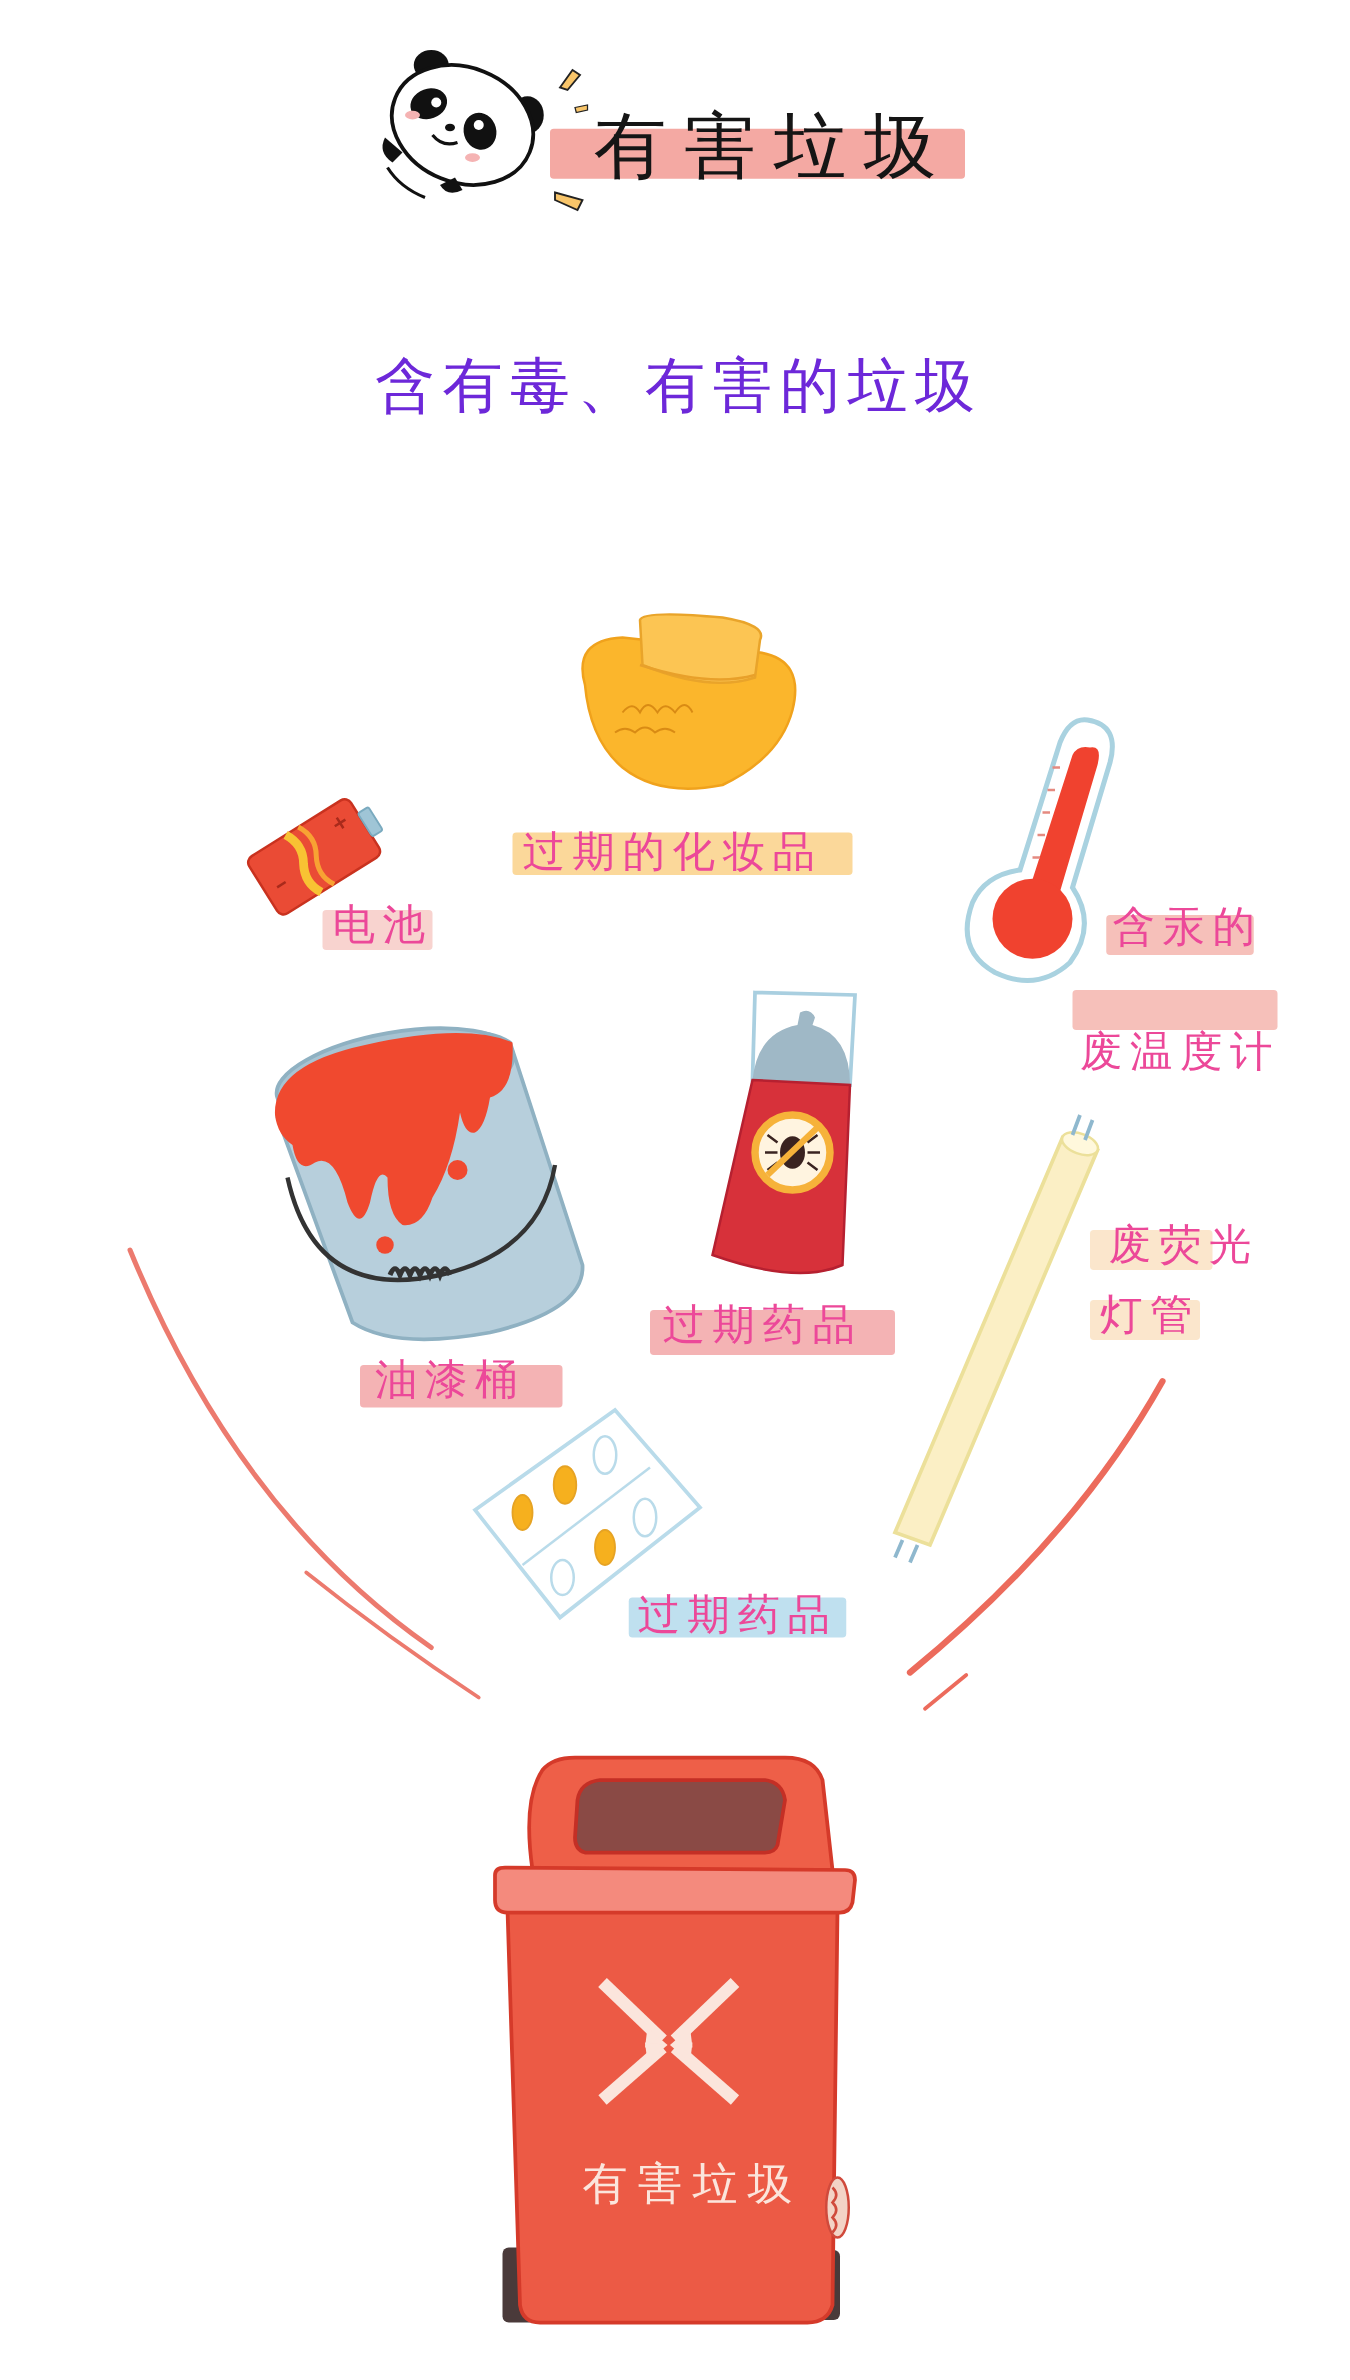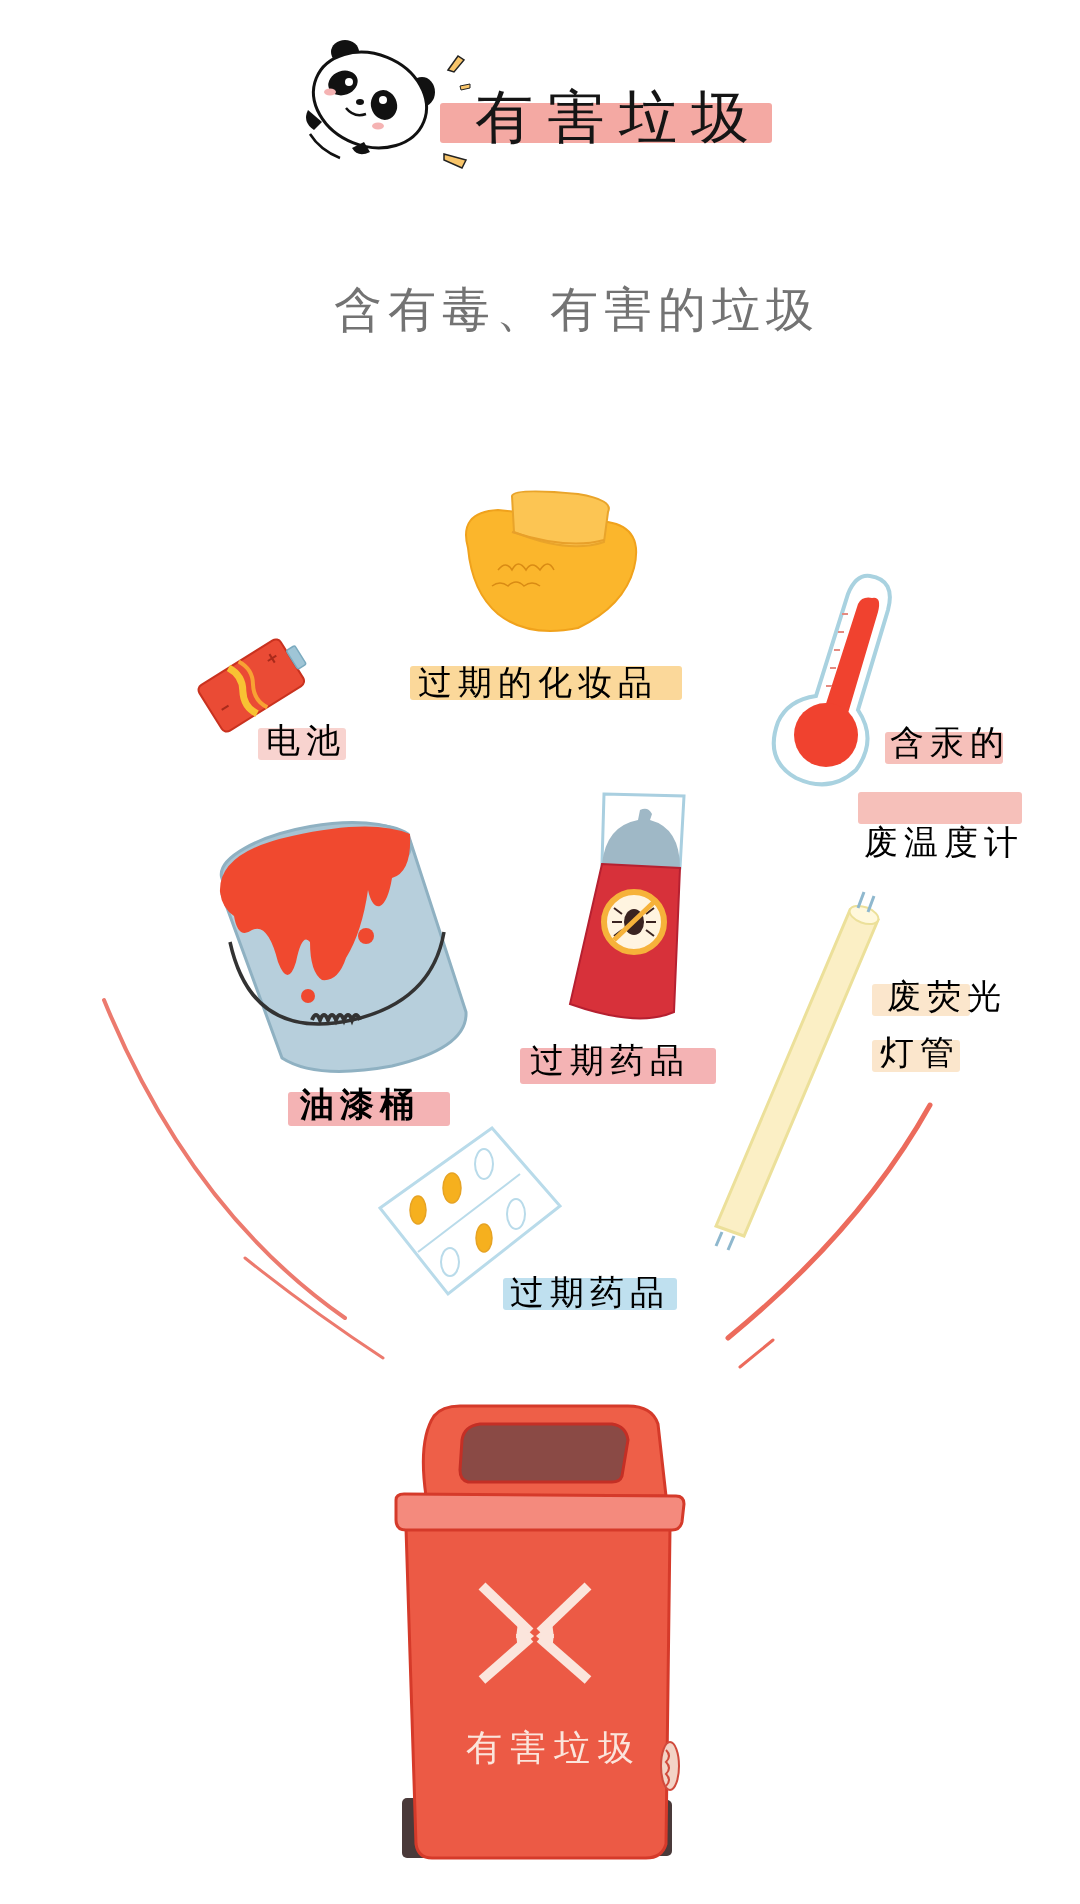--- a/index.html
+++ b/index.html
@@ -1,21 +1,21 @@
 <!DOCTYPE html>
 <html><head>
 <meta charset="utf-8">
 <style>
   html, body { margin:0; padding:0; background:#ffffff; }
   body { width:1080px; height:1904px; position:relative; overflow:hidden;
          font-family:"DejaVu Sans", sans-serif; color:#1a1a1a; }
   .abs { position:absolute;text-align:right; }
   .band { position:absolute; border-radius:3px; }
   .lbl { position:absolute; font-size:34px; letter-spacing:6px; line-height:40px;
-         white-space:nowrap; color:#000000; }
+         white-space:nowrap; color:#ec4899; }
   svg { position:absolute; overflow:visible; }
 </style>
 </head>
 <body>
 
 <div>
 
   <svg style="left:300px;top:30px;" width="160" height="140" viewBox="0 0 160 140">
     <ellipse cx="45" cy="22" rx="14" ry="12" fill="#111"></ellipse>
     <ellipse cx="122" cy="62" rx="13" ry="15" fill="#111"></ellipse>
@@ -33,21 +33,21 @@
     <path d="M10 104 Q20 120 40 128" stroke="#111" stroke-width="2.5" fill="none"></path>
   </svg>
 
   <svg style="left:440px;top:50px;" width="40" height="120" viewBox="0 0 40 120">
     <polygon points="8,20 18,6 24,10 14,22" fill="#f8c56a" stroke="#222" stroke-width="1.5"></polygon>
     <polygon points="20,36 30,34 30,38 21,40" fill="#f8c56a" stroke="#222" stroke-width="1"></polygon>
     <polygon points="4,104 26,110 22,118 4,110" fill="#f8c56a" stroke="#222" stroke-width="1.5"></polygon>
   </svg>
   <div class="band" style="left:440px;top:103px;width:332px;height:40px;background:#f4a9a3;"></div>
   <div class="abs" style="left:475px;top:84px;font-size:58px;letter-spacing:14px;line-height:66px;color:#151515;">有害垃圾</div>
-  <div class="abs" style="left:334px;top:280px;font-size:48px;letter-spacing:6px;line-height:58px;color:#737373;">含有毒、有害的垃圾</div>
+  <div class="abs" style="left:300px;top:280px;font-size:48px;letter-spacing:6px;line-height:58px;color:#6d28d9;">含有毒、有害的垃圾</div>
 </div>
 
 <div>
   <svg style="left:458px;top:488px;" width="186" height="148" viewBox="0 0 186 148">
     <path d="M10 60 Q0 24 40 22 L150 34 Q186 40 176 80 Q166 118 120 140 Q70 150 40 126 Q14 104 10 60 Z" fill="#fbb62c" stroke="#f0a21c" stroke-width="2"></path>
     <path d="M54 8 Q56 0 120 6 Q156 12 150 24 L146 54 Q110 66 56 44 Z" fill="#fcc553" stroke="#e9a42a" stroke-width="2"></path>
     <path d="M54 44 Q110 62 146 52" stroke="#e8a02a" stroke-width="2" fill="none"></path>
     <path d="M40 82 q8 -10 14 0 q6 -12 14 0 q6 -10 14 0 q8 -12 14 0" stroke="#d98b14" stroke-width="1.5" fill="none"></path>
     <path d="M34 98 q8 -6 16 0 q8 -8 16 0 q8 -6 16 0" stroke="#d98b14" stroke-width="1.5" fill="none"></path>
   </svg>
@@ -93,21 +93,21 @@
   <svg style="left:212px;top:812px;" width="260" height="266" viewBox="0 0 260 266">
     <path d="M10 82 Q12 40 90 22 Q170 4 196 22 L254 200 Q256 236 180 254 Q104 268 70 246 Z" fill="#b7cfdc" stroke="#8fb1c2" stroke-width="3"></path>
     <ellipse cx="104" cy="48" rx="96" ry="34" transform="rotate(-10 104 48)" fill="#a7c3d2" stroke="#8fb1c2" stroke-width="3"></ellipse>
     <path d="M8 80 Q6 40 80 24 Q160 6 198 22 Q200 60 180 66 Q176 90 168 94 Q160 96 156 78 Q150 120 134 146 Q126 170 110 168 Q98 160 98 130 Q90 120 84 150 Q76 176 66 150 Q56 110 40 118 Q26 128 22 104 Q10 96 8 80 Z" fill="#f0492f"></path>
     <circle cx="154" cy="124" r="8" fill="#f0492f"></circle>
     <circle cx="96" cy="184" r="7" fill="#f0492f"></circle>
     <path d="M18 130 Q40 230 140 208 Q220 190 232 120" stroke="#333" stroke-width="3.5" fill="none"></path>
     <path d="M100 208 q4 -10 8 0 q4 -10 8 0 q4 -10 8 0 q4 -10 8 0 q4 -10 8 0 q4 -10 8 0" stroke="#333" stroke-width="4" fill="none"></path>
   </svg>
   <div class="band" style="left:288px;top:1092px;width:162px;height:34px;background:#f4b3b4;"></div>
-  <div class="lbl" style="left:300px;top:1084px;font-weight:bold;">油漆桶</div>
+  <div class="lbl" style="left:300px;top:1084px;">油漆桶</div>
 </div>
 
 <div>
   <svg style="left:562px;top:790px;" width="130" height="234" viewBox="0 0 130 234">
     <path d="M42 4 L122 6 L118 78 L40 74 Z" fill="none" stroke="#a9cfe0" stroke-width="3"></path>
     <path d="M40 74 Q44 36 76 30 L78 20 Q86 16 90 24 L88 30 Q118 38 118 78 Z" fill="#9fb8c6"></path>
     <path d="M40 74 L118 78 L112 222 Q76 238 8 214 Z" fill="#d7313a" stroke="#b62030" stroke-width="2"></path>
     <circle cx="72" cy="132" r="30" fill="#fff4e0" stroke="#f6b23a" stroke-width="6"></circle>
     <ellipse cx="72" cy="132" rx="10" ry="13" fill="#3a2320"></ellipse>
     <path d="M60 124 l-8 -6 M60 132 h-10 M60 140 l-8 6 M84 124 l8 -6 M84 132 h10 M84 140 l8 6" stroke="#3a2320" stroke-width="2"></path>

